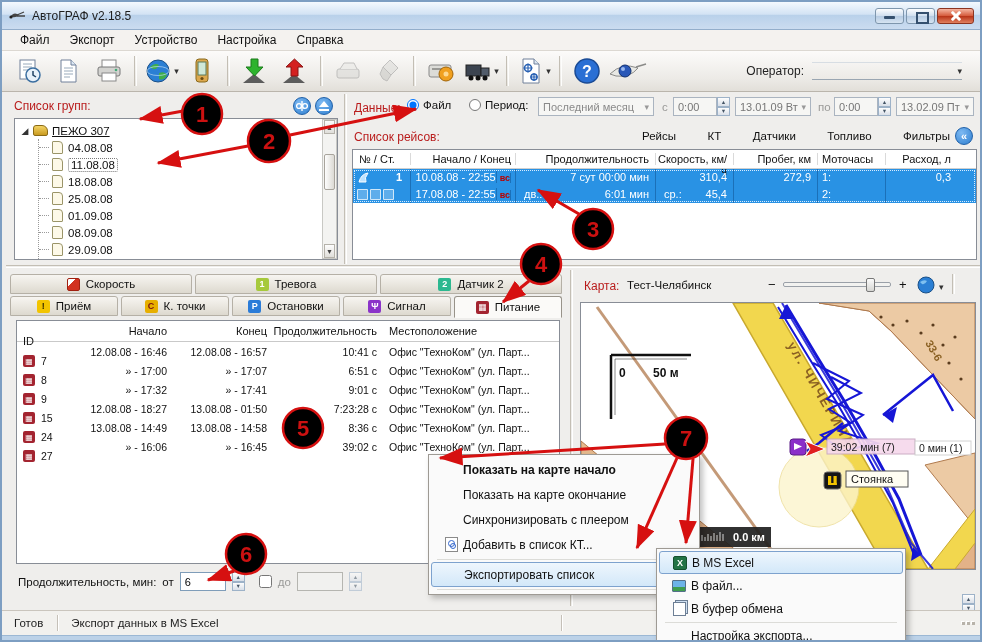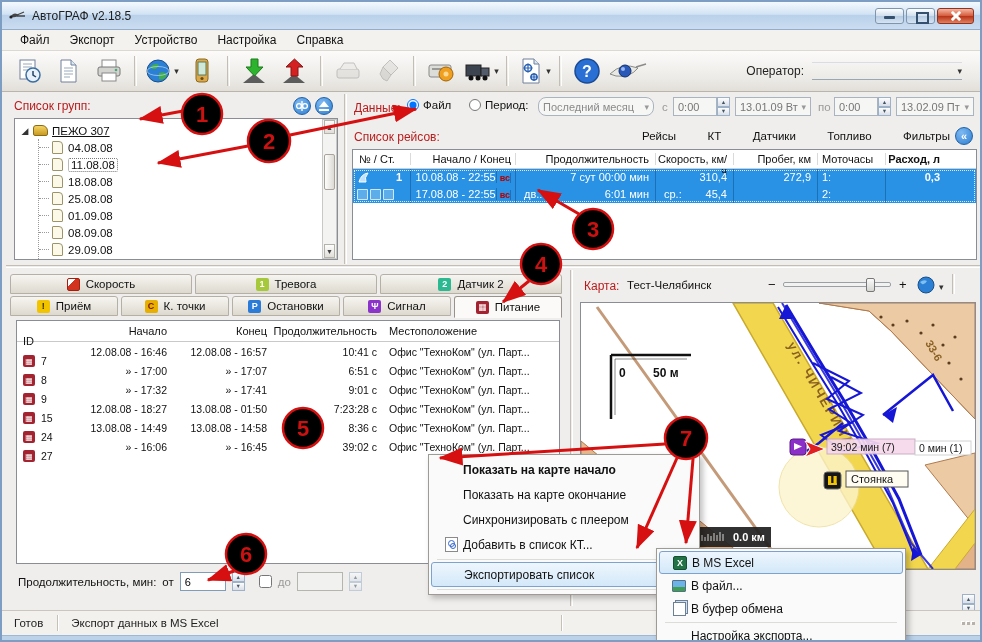--- a/index.html
+++ b/index.html
@@ -65,21 +65,21 @@
     display:flex;align-items:center;justify-content:center;font-weight:normal;}
   
   .thead{display:flex;align-items:center;height:19px;border-bottom:1px solid #cfcfcf;font-size:11px;color:#111;}
   .thead span{border-right:1px solid #dadada;height:12px;line-height:12px;}
   .c1{width:58px;padding-left:6px;}
   .c2{width:105px;text-align:right;padding-right:4px;}
   .c3{width:140px;text-align:right;padding-right:6px;}
   .c4{width:78px;text-align:right;padding-right:6px;}
   .c5{width:84px;text-align:right;padding-right:6px;}
   .c6{width:68px;padding-left:10px;}
-  .c7{flex:1;text-align:right;padding-right:36px;font-weight:bold;}
+  .c7{flex:1;text-align:right;padding-right:25px;}
   .trow{background:#2992e4;color:#fff;font-size:11px;outline:1px dotted #d8ecff;outline-offset:-2px;}
   .trow .tline{display:flex;align-items:center;height:17px;}
   .trow span{border-right:1px solid rgba(10,70,130,.45);height:17px;line-height:17px;}
   .dow{color:#b80000;font-size:9px;font-weight:bold;background:rgba(255,255,255,.0);margin-left:3px;}
   .lblv{display:flex;justify-content:space-between;padding-left:8px;}
   .mini-ico{width:11px;height:11px;border:1px solid rgba(255,255,255,.7);background:rgba(255,255,255,.25);margin-right:2px;border-radius:1px;}
   
   .tabrow{position:absolute;display:flex;gap:3px;}
   .tab{flex:1;height:20px;border:1px solid #b5b0a6;border-radius:3px 3px 0 0;
     background:linear-gradient(#f7f5f1,#ddd9cf);display:flex;align-items:center;justify-content:center;gap:6px;
@@ -358,21 +358,21 @@
 
   <span class="plabel" style="left:352px;top:99px;">Данные:</span>
   <label style="position:absolute;left:405px;top:97px;display:flex;align-items:center;gap:4px;">
     <input type="radio" name="datamode" checked="" style="width: 12px; height: 12px; margin: 0px;">
     <span class="dtext">Файл</span>
   </label>
   <label style="position:absolute;left:467px;top:97px;display:flex;align-items:center;gap:4px;">
     <input type="radio" name="datamode" style="width: 12px; height: 12px; margin: 0px;">
     <span class="dtext">Период:</span>
   </label>
-  <div class="combo" style="position:absolute;left:536px;top:95px;width:116px;border-radius:8px;">
+  <div class="combo" style="position:absolute;left:536px;top:95px;width:116px;">
     <span>Последний месяц</span>
       <span class="caret" style="color:#999;">▾</span>
   </div>
   <span class="dtext dis" style="position:absolute;left:660px;top:99px;">с</span>
   <div class="combo" style="position:absolute;left:671px;top:95px;width:44px;color:#777;">
       <span>0:00</span>
     </div>
   <div class="spin" style="position:absolute;left:715px;top:95px;">
       <b>▲</b>
       <b>▼</b>

